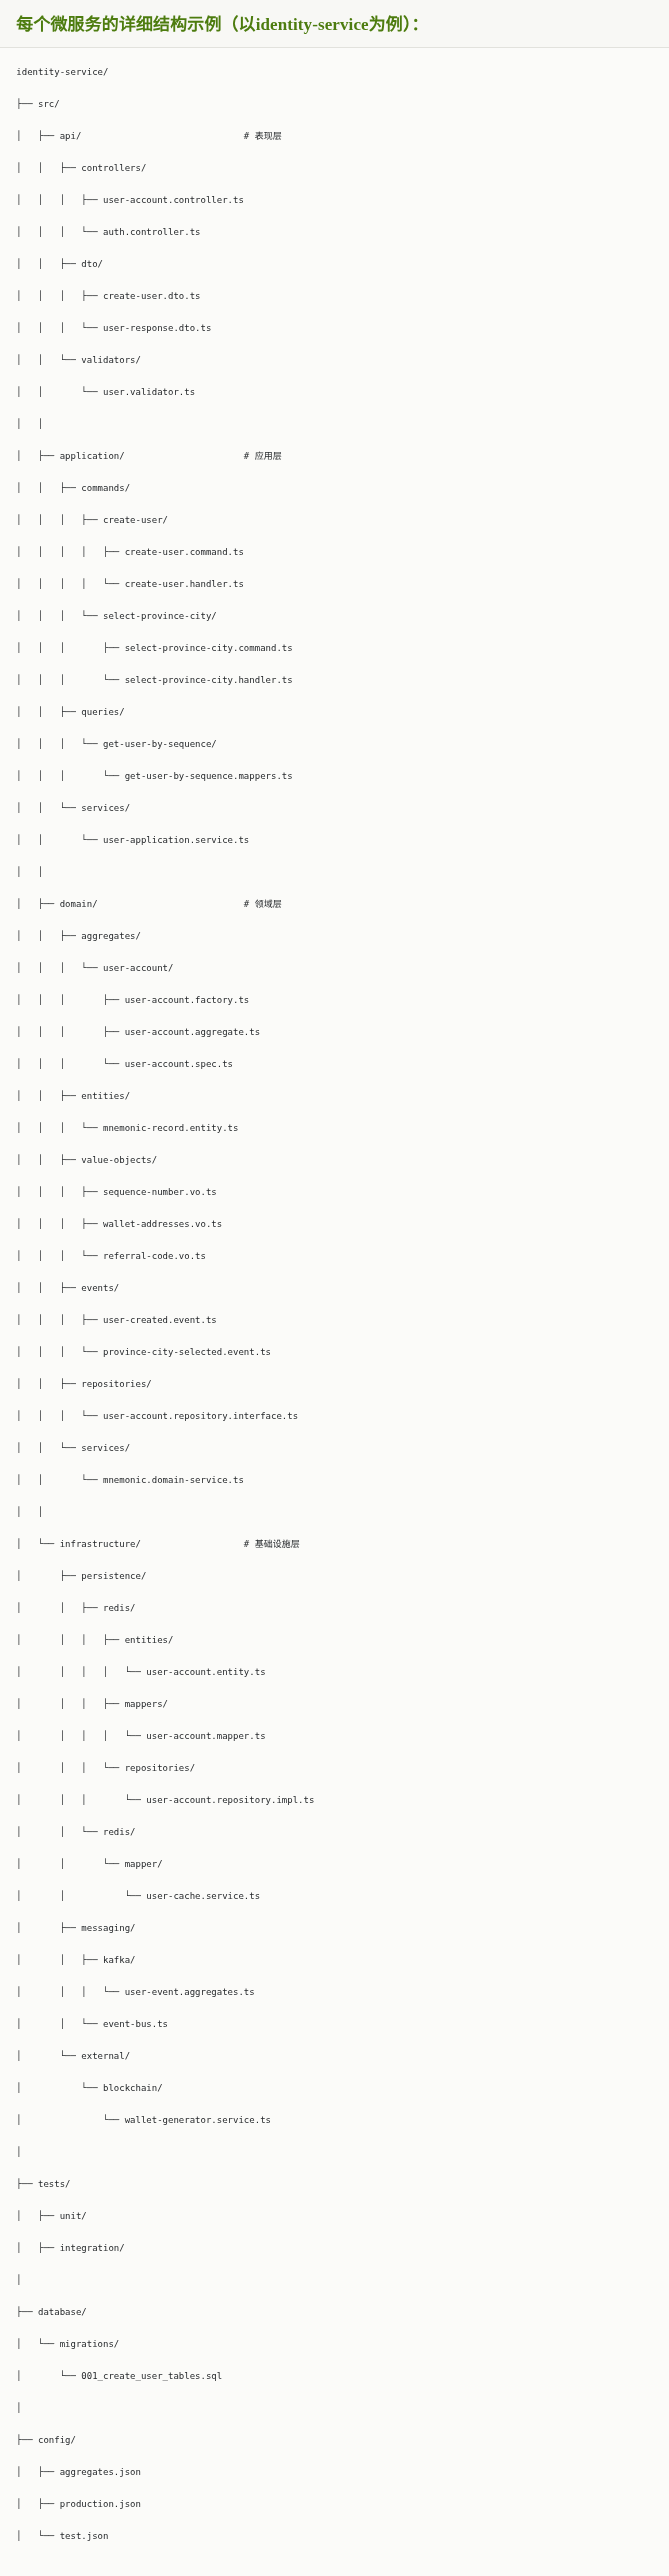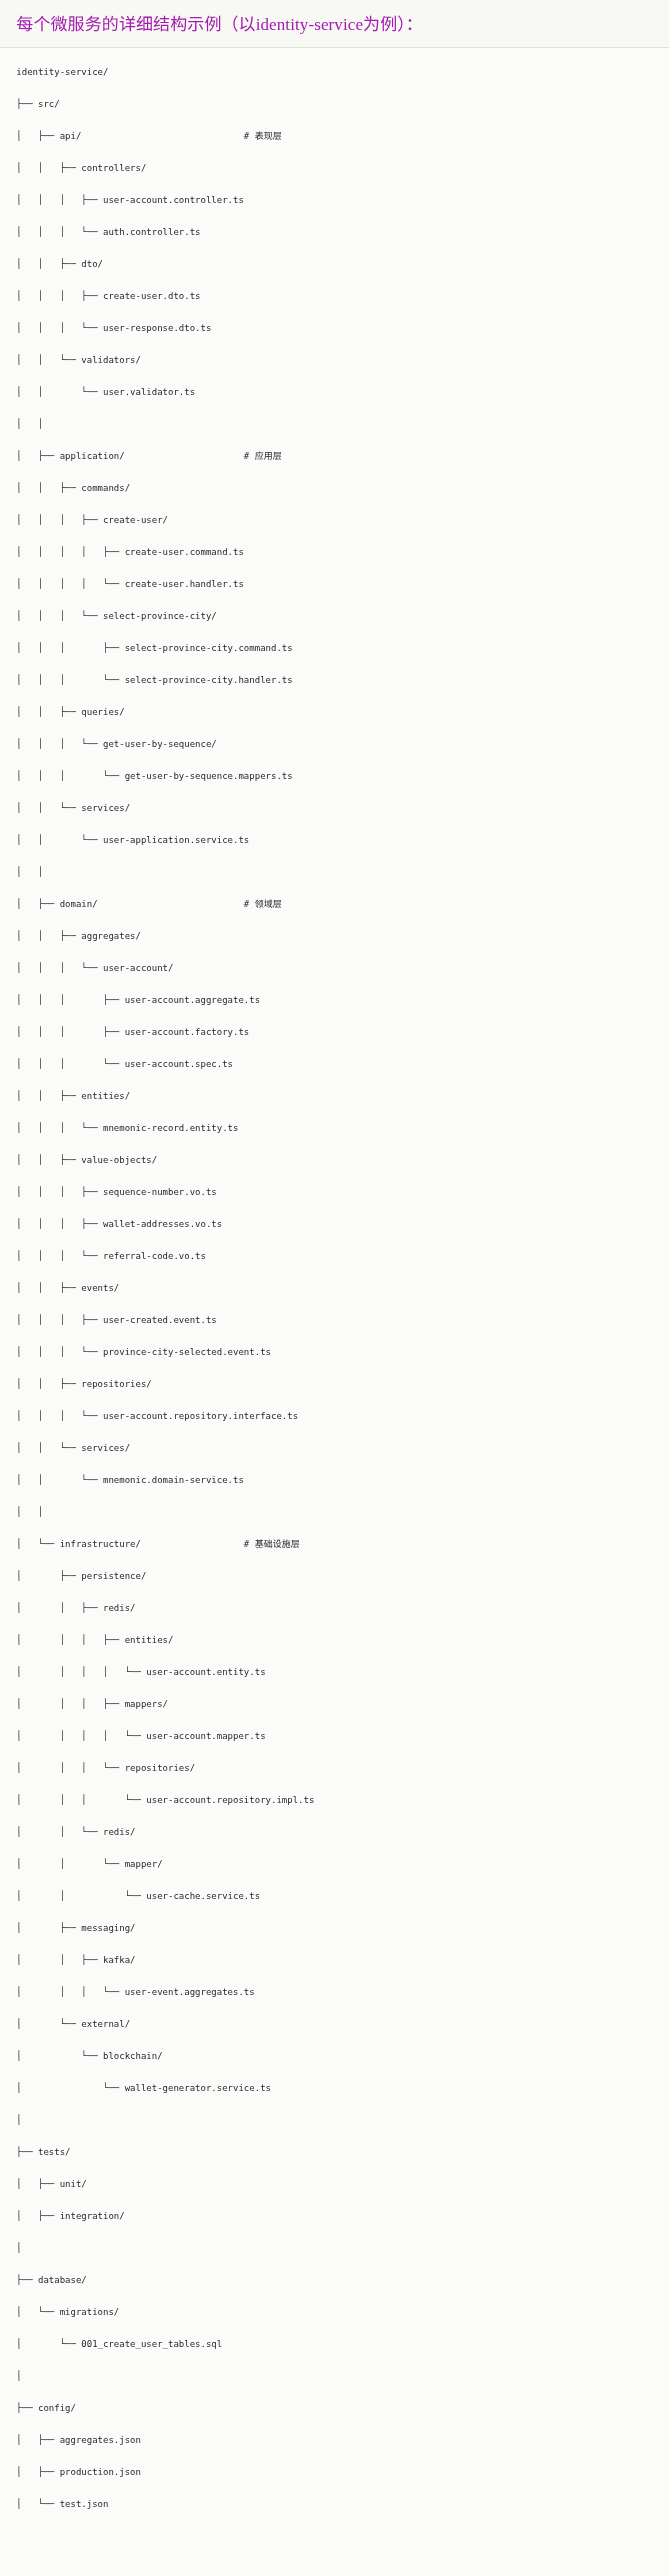--- a/index.html
+++ b/index.html
@@ -23,23 +23,23 @@
   
   .doc-header {
     padding: 13.8px 16.3px 10px 16.3px;
     border-bottom: 0.6px solid #e2e2dd;
     background: #f8f8f5;
   }
   .doc-header h1 {
     margin: 0;
     font-size: 17px;
     line-height: 1.35;
-    font-weight: normal;
+    font-weight: bold;
     letter-spacing: 0.1px;
-    color: #a21caf;
+    color: #4d7c0f;
     font-family: "Liberation Serif", "DejaVu Serif", serif;
   }
 
   
   .tree-block {
     background: #fbfbf9;
     padding: 16.3px 16.3px 16.3px 16.3px;
     border-bottom: 0.6px solid #e2e2dd;
   }
   .tree {
@@ -89,22 +89,22 @@
 <span class="row">│   │   │       └── select-province-city.handler.ts</span>
 <span class="row">│   │   ├── queries/</span>
 <span class="row">│   │   │   └── get-user-by-sequence/</span>
 <span class="row">│   │   │       └── get-user-by-sequence.mappers.ts</span>
 <span class="row">│   │   └── services/</span>
 <span class="row">│   │       └── user-application.service.ts</span>
 <span class="row">│   │</span>
 <span class="row">│   ├── domain/                           # 领域层</span>
 <span class="row">│   │   ├── aggregates/</span>
 <span class="row">│   │   │   └── user-account/</span>
+<span class="row">│   │   │       ├── user-account.factory.ts</span>
 <span class="row">│   │   │       ├── user-account.aggregate.ts</span>
-<span class="row">│   │   │       ├── user-account.factory.ts</span>
 <span class="row">│   │   │       └── user-account.spec.ts</span>
 <span class="row">│   │   ├── entities/</span>
 <span class="row">│   │   │   └── mnemonic-record.entity.ts</span>
 <span class="row">│   │   ├── value-objects/</span>
 <span class="row">│   │   │   ├── sequence-number.vo.ts</span>
 <span class="row">│   │   │   ├── wallet-addresses.vo.ts</span>
 <span class="row">│   │   │   └── referral-code.vo.ts</span>
 <span class="row">│   │   ├── events/</span>
 <span class="row">│   │   │   ├── user-created.event.ts</span>
 <span class="row">│   │   │   └── province-city-selected.event.ts</span>
@@ -121,20 +121,21 @@
 <span class="row">│       │   │   ├── mappers/</span>
 <span class="row">│       │   │   │   └── user-account.mapper.ts</span>
 <span class="row">│       │   │   └── repositories/</span>
 <span class="row">│       │   │       └── user-account.repository.impl.ts</span>
 <span class="row">│       │   └── redis/</span>
 <span class="row">│       │       └── mapper/</span>
 <span class="row">│       │           └── user-cache.service.ts</span>
 <span class="row">│       ├── messaging/</span>
 <span class="row">│       │   ├── kafka/</span>
 <span class="row">│       │   │   └── user-event.aggregates.ts</span>
+<span class="row">│       │   └── event-bus.ts</span>
 <span class="row">│       └── external/</span>
 <span class="row">│           └── blockchain/</span>
 <span class="row">│               └── wallet-generator.service.ts</span>
 <span class="row">│</span>
 <span class="row">├── tests/</span>
 <span class="row">│   ├── unit/</span>
 <span class="row">│   ├── integration/</span>
 <span class="row">│</span>
 <span class="row">├── database/</span>
 <span class="row">│   └── migrations/</span>

